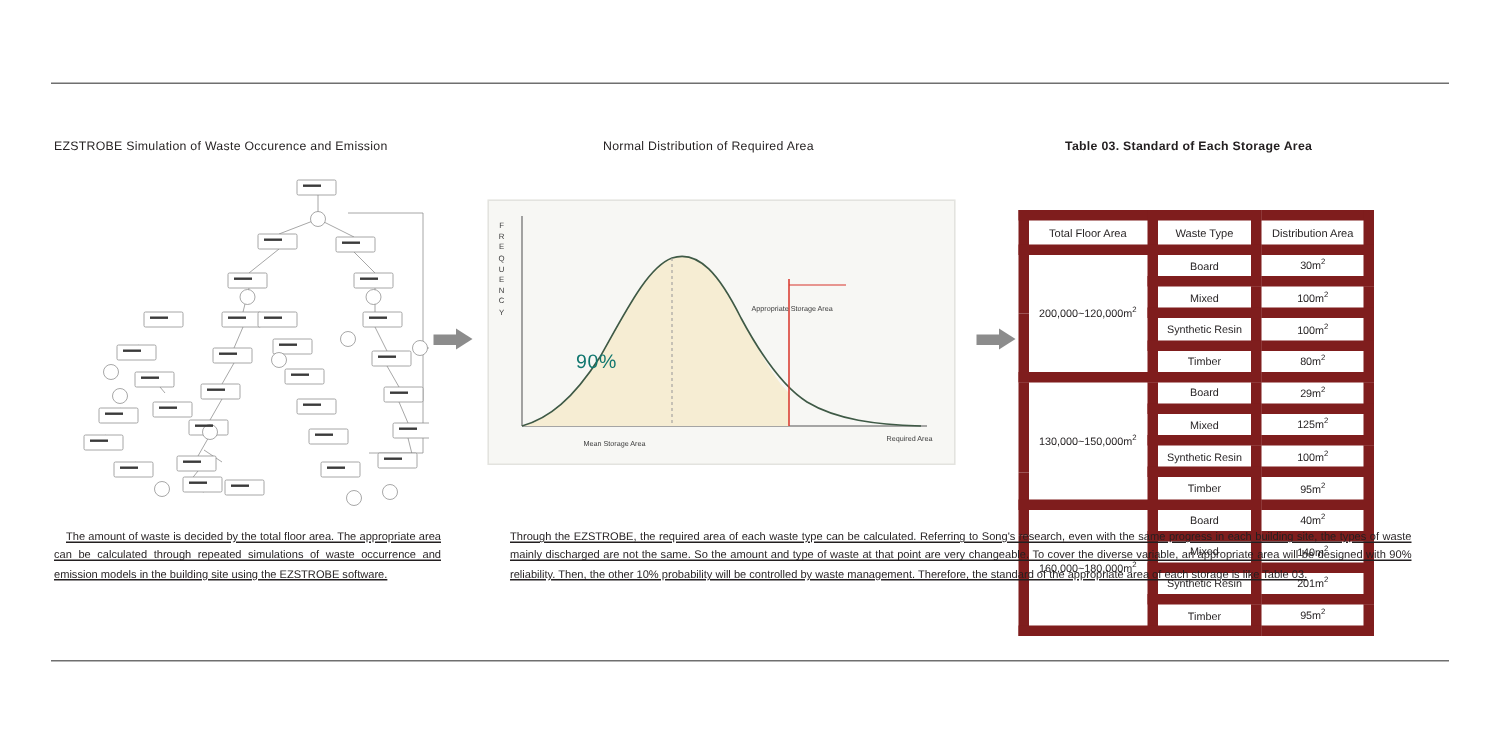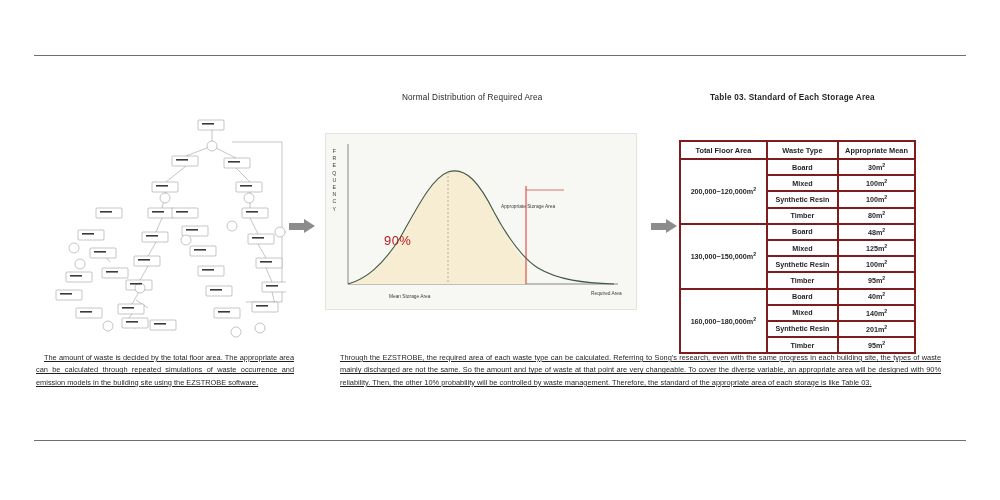--- a/index.html
+++ b/index.html
@@ -96,21 +96,21 @@
     line-height: 7.2px;
     letter-spacing: 0.3px;
     text-align: center;
     color: #3b3b3b;
   }
   .chart-pct {
     position: absolute;
     left: 384px;
     top: 233px;
     font-size: 13px;
-    color: #b91c1c;
+    color: #0f766e;
     letter-spacing: 0.4px;
   }
   .chart-note {
     position: absolute;
     font-size: 4.8px;
     color: #3b3b3b;
     white-space: nowrap;
   }
   #note-storage { left: 501px; top: 204px; }
   #note-mean    { left: 389px; top: 294px; }
@@ -124,25 +124,25 @@
     width: 237px;
   }
   table.std {
     border-collapse: collapse;
     width: 237px;
     font-size: 7.2px;
     color: #231f20;
     background: #ffffff;
   }
   table.std th, table.std td {
-    border: 2px solid #7f1d1d;
+    border: 7px solid #7f1d1d;
     text-align: center;
     padding: 0;
     height: 14.2px;
-    font-weight: bold;
+    font-weight: normal;
     white-space: nowrap;
   }
   table.std thead th {
     height: 16px;
     font-size: 7.4px;
   }
   table.std td.floor {
     width: 88px;
     font-size: 7.2px;
   }
@@ -163,20 +163,21 @@
   #para-right { left: 340px; top: 352px; width: 601px; }
 </style>
 </head>
 <body>
 
 <div class="page">
 
   <div class="rule top"></div>
   <div class="rule bottom"></div>
 
+  <div class="col-title" id="title-left">EZSTROBE Simulation of Waste Occurence and Emission</div>
   <div class="col-title" id="title-mid">Normal Distribution of Required Area</div>
   <div class="col-title" id="title-right">Table 03. Standard of Each Storage Area</div>
 
   <div class="arrow" id="arrow-1">
     <div class="shaft"></div>
     <div class="head"></div>
   </div>
   <div class="arrow" id="arrow-2">
     <div class="shaft"></div>
     <div class="head"></div>
@@ -291,21 +292,21 @@
   <div class="chart-note" id="note-storage">Appropriate Storage Area</div>
   <div class="chart-note" id="note-mean">Mean Storage Area</div>
   <div class="chart-note" id="note-req">Required Area</div>
 
   <div id="table-wrap">
     <table class="std">
       <thead>
         <tr>
           <th>Total Floor Area</th>
           <th>Waste Type</th>
-          <th>Appropriate Mean</th>
+          <th>Distribution Area</th>
         </tr>
       </thead>
       <tbody>
 
         <tr>
           <td class="floor" rowspan="4"><span>200,000~120,000m</span><sup>2</sup></td>
           <td class="wtype">Board</td>
           <td class="area"><span>30m</span><sup>2</sup></td>
         </tr>
         <tr>
@@ -317,21 +318,21 @@
           <td class="area"><span>100m</span><sup>2</sup></td>
         </tr>
         <tr>
           <td class="wtype">Timber</td>
           <td class="area"><span>80m</span><sup>2</sup></td>
         </tr>
 
         <tr>
           <td class="floor" rowspan="4"><span>130,000~150,000m</span><sup>2</sup></td>
           <td class="wtype">Board</td>
-          <td class="area"><span>48m</span><sup>2</sup></td>
+          <td class="area"><span>29m</span><sup>2</sup></td>
         </tr>
         <tr>
           <td class="wtype">Mixed</td>
           <td class="area"><span>125m</span><sup>2</sup></td>
         </tr>
         <tr>
           <td class="wtype">Synthetic Resin</td>
           <td class="area"><span>100m</span><sup>2</sup></td>
         </tr>
         <tr>

